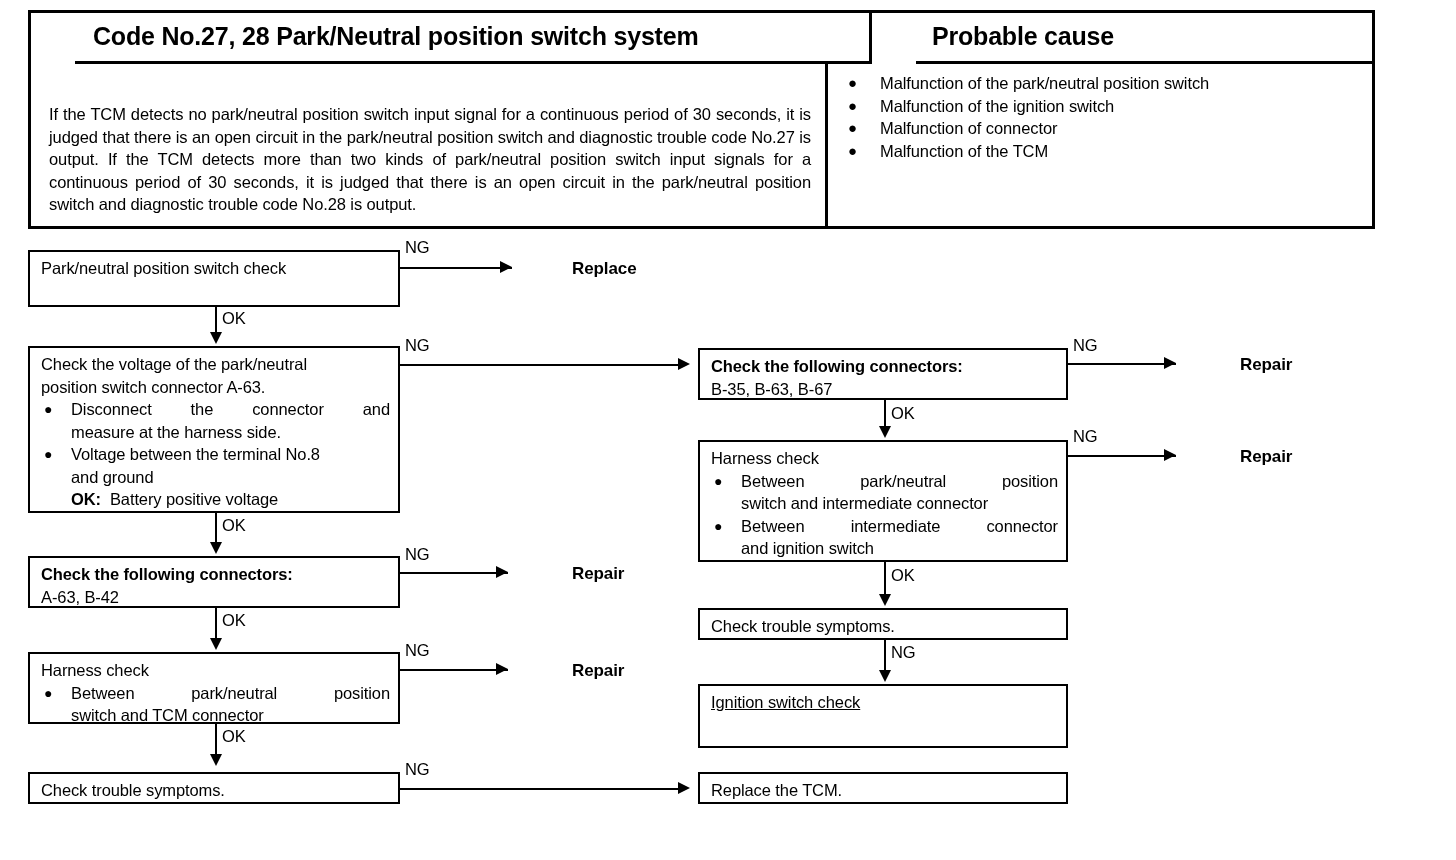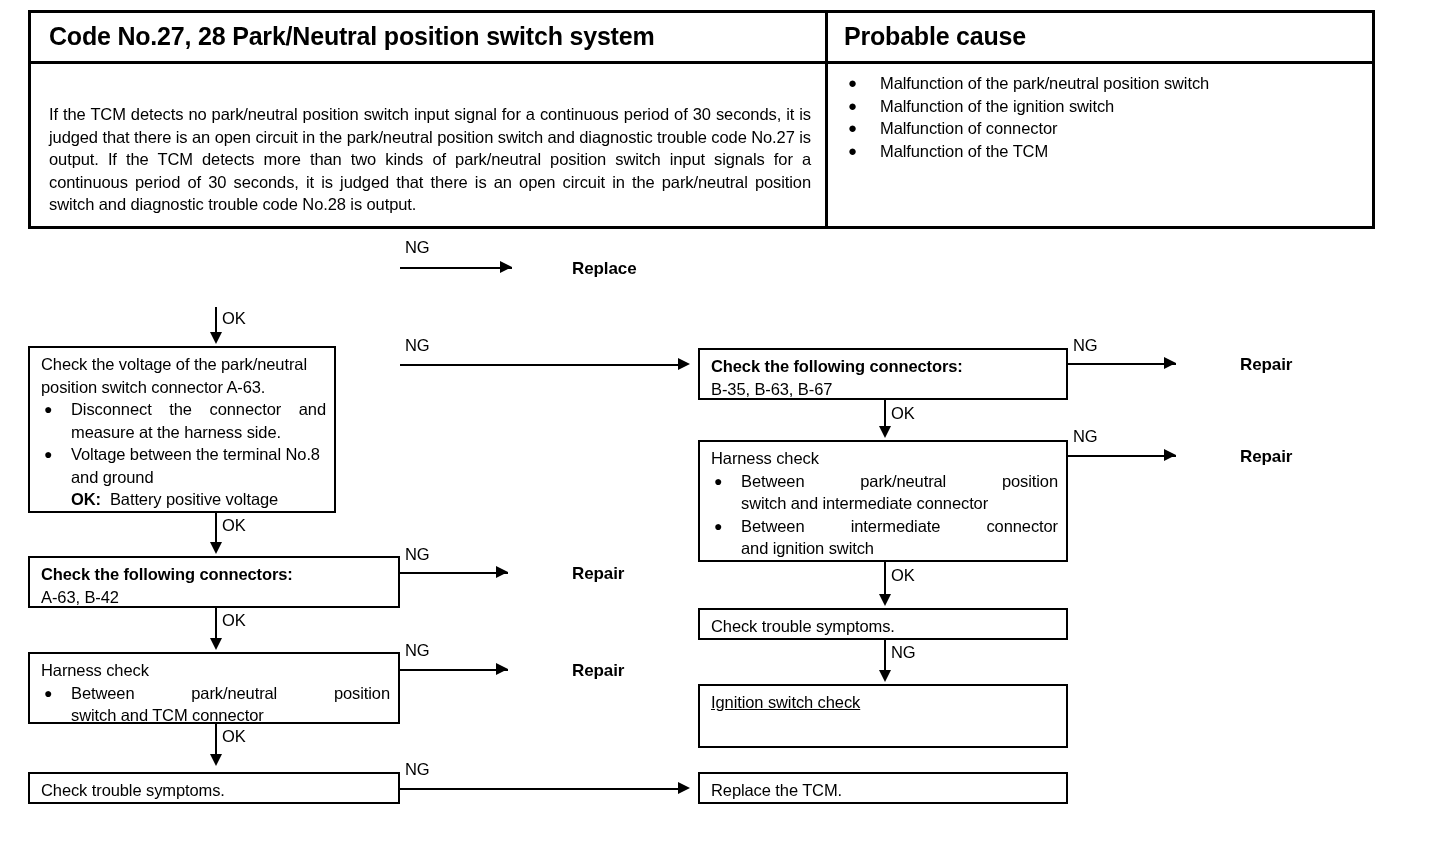--- a/index.html
+++ b/index.html
@@ -24,20 +24,21 @@
     width: 1347px;
     border: 3px solid #000;
     box-sizing: border-box;
   }
   .table-row {
     display: flex;
     align-items: stretch;
   }
   .table-row.head > div {
     border-bottom: 3px solid #000;
+    margin-left: 44px;
   }
   .cell-left {
     width: 797px;
     box-sizing: border-box;
     border-right: 3px solid #000;
     padding: 4px 14px 6px 18px;
   }
   .cell-right {
     flex: 1;
     box-sizing: border-box;
@@ -196,22 +197,25 @@
         <li><span class="bullet">●</span><span>Malfunction of the ignition switch</span></li>
         <li><span class="bullet">●</span><span>Malfunction of connector</span></li>
         <li><span class="bullet">●</span><span>Malfunction of the TCM</span></li>
       </ul>
     </div>
   </div>
 </div>
 
 <div class="flow">
 
-
-  <div class="node" style="left:28px; top:346px; width:308px; height:167px;">
+  <div class="node" style="left:28px; top:250px; width:372px; height:57px;">
+    <div>Park/neutral position switch check</div>
+  </div>
+
+  <div class="node" style="left:28px; top:346px; width:372px; height:167px;">
     <div>Check the voltage of the park/neutral</div>
     <div>position switch connector A-63.</div>
     <ul>
       <li>
         <span class="bullet">●</span>
         <span class="jline">Disconnect the connector and</span>
         <span class="lastline">measure at the harness side.</span>
       </li>
       <li>
         <span class="bullet">●</span>

